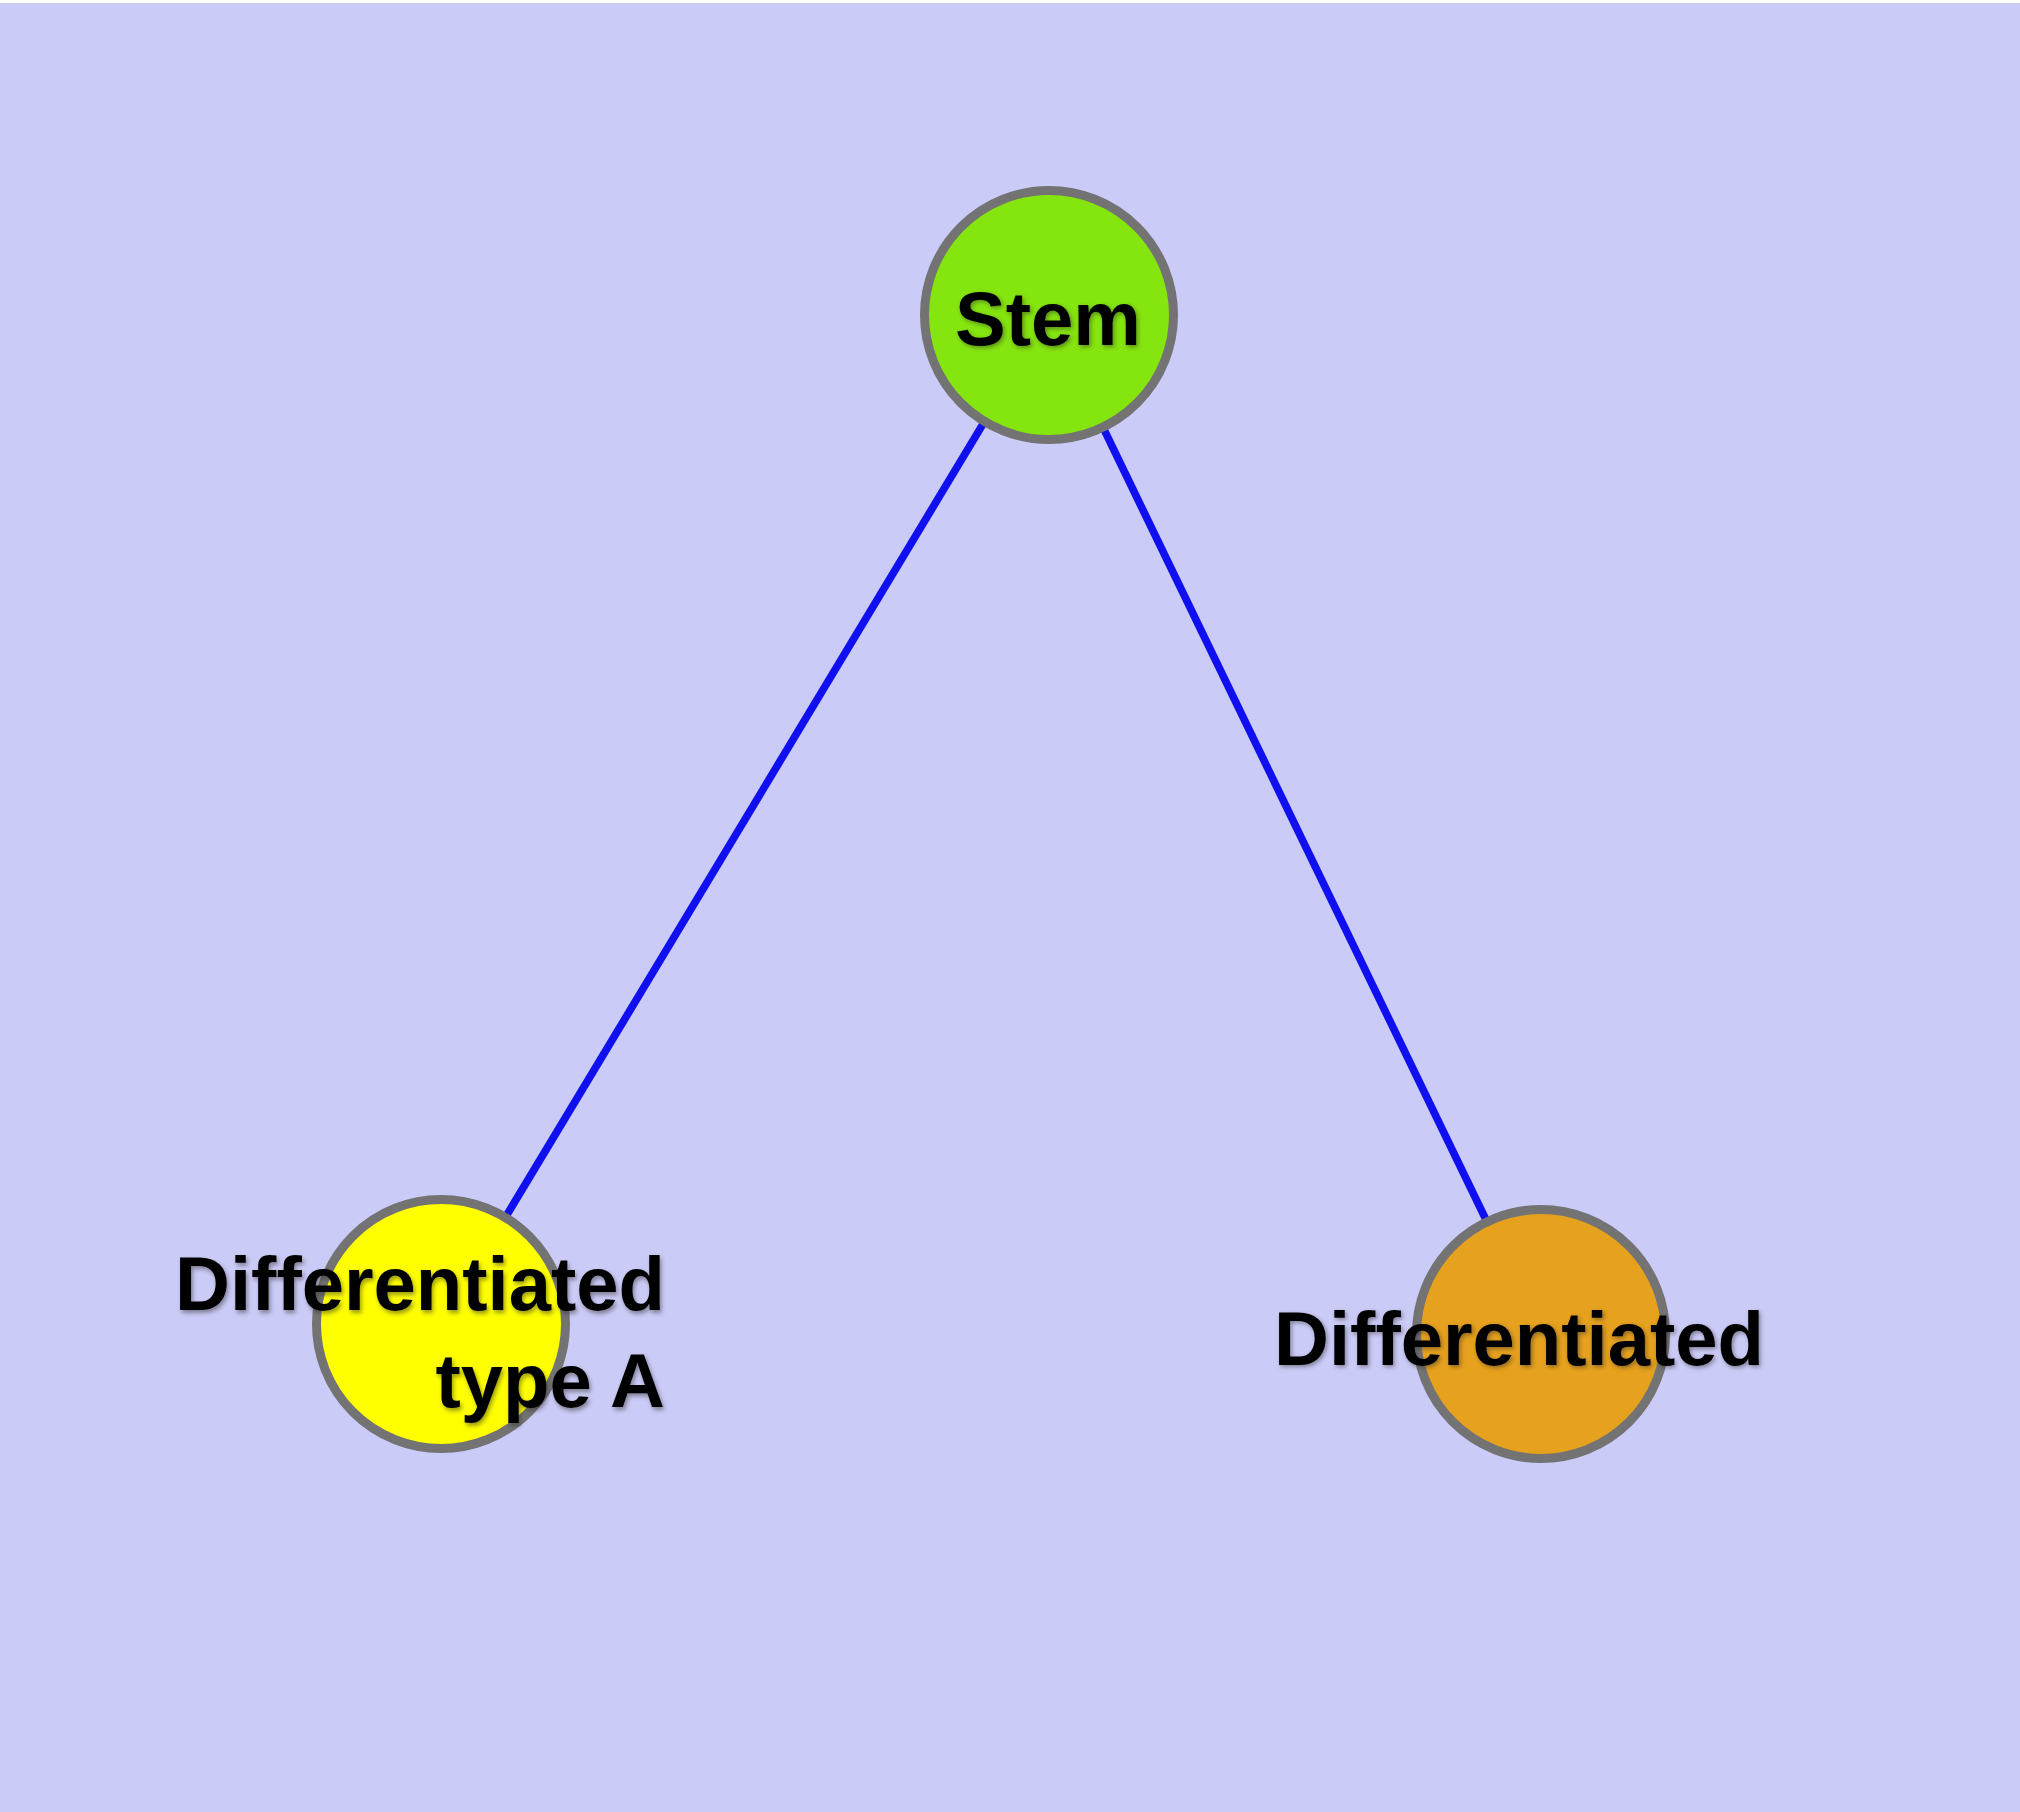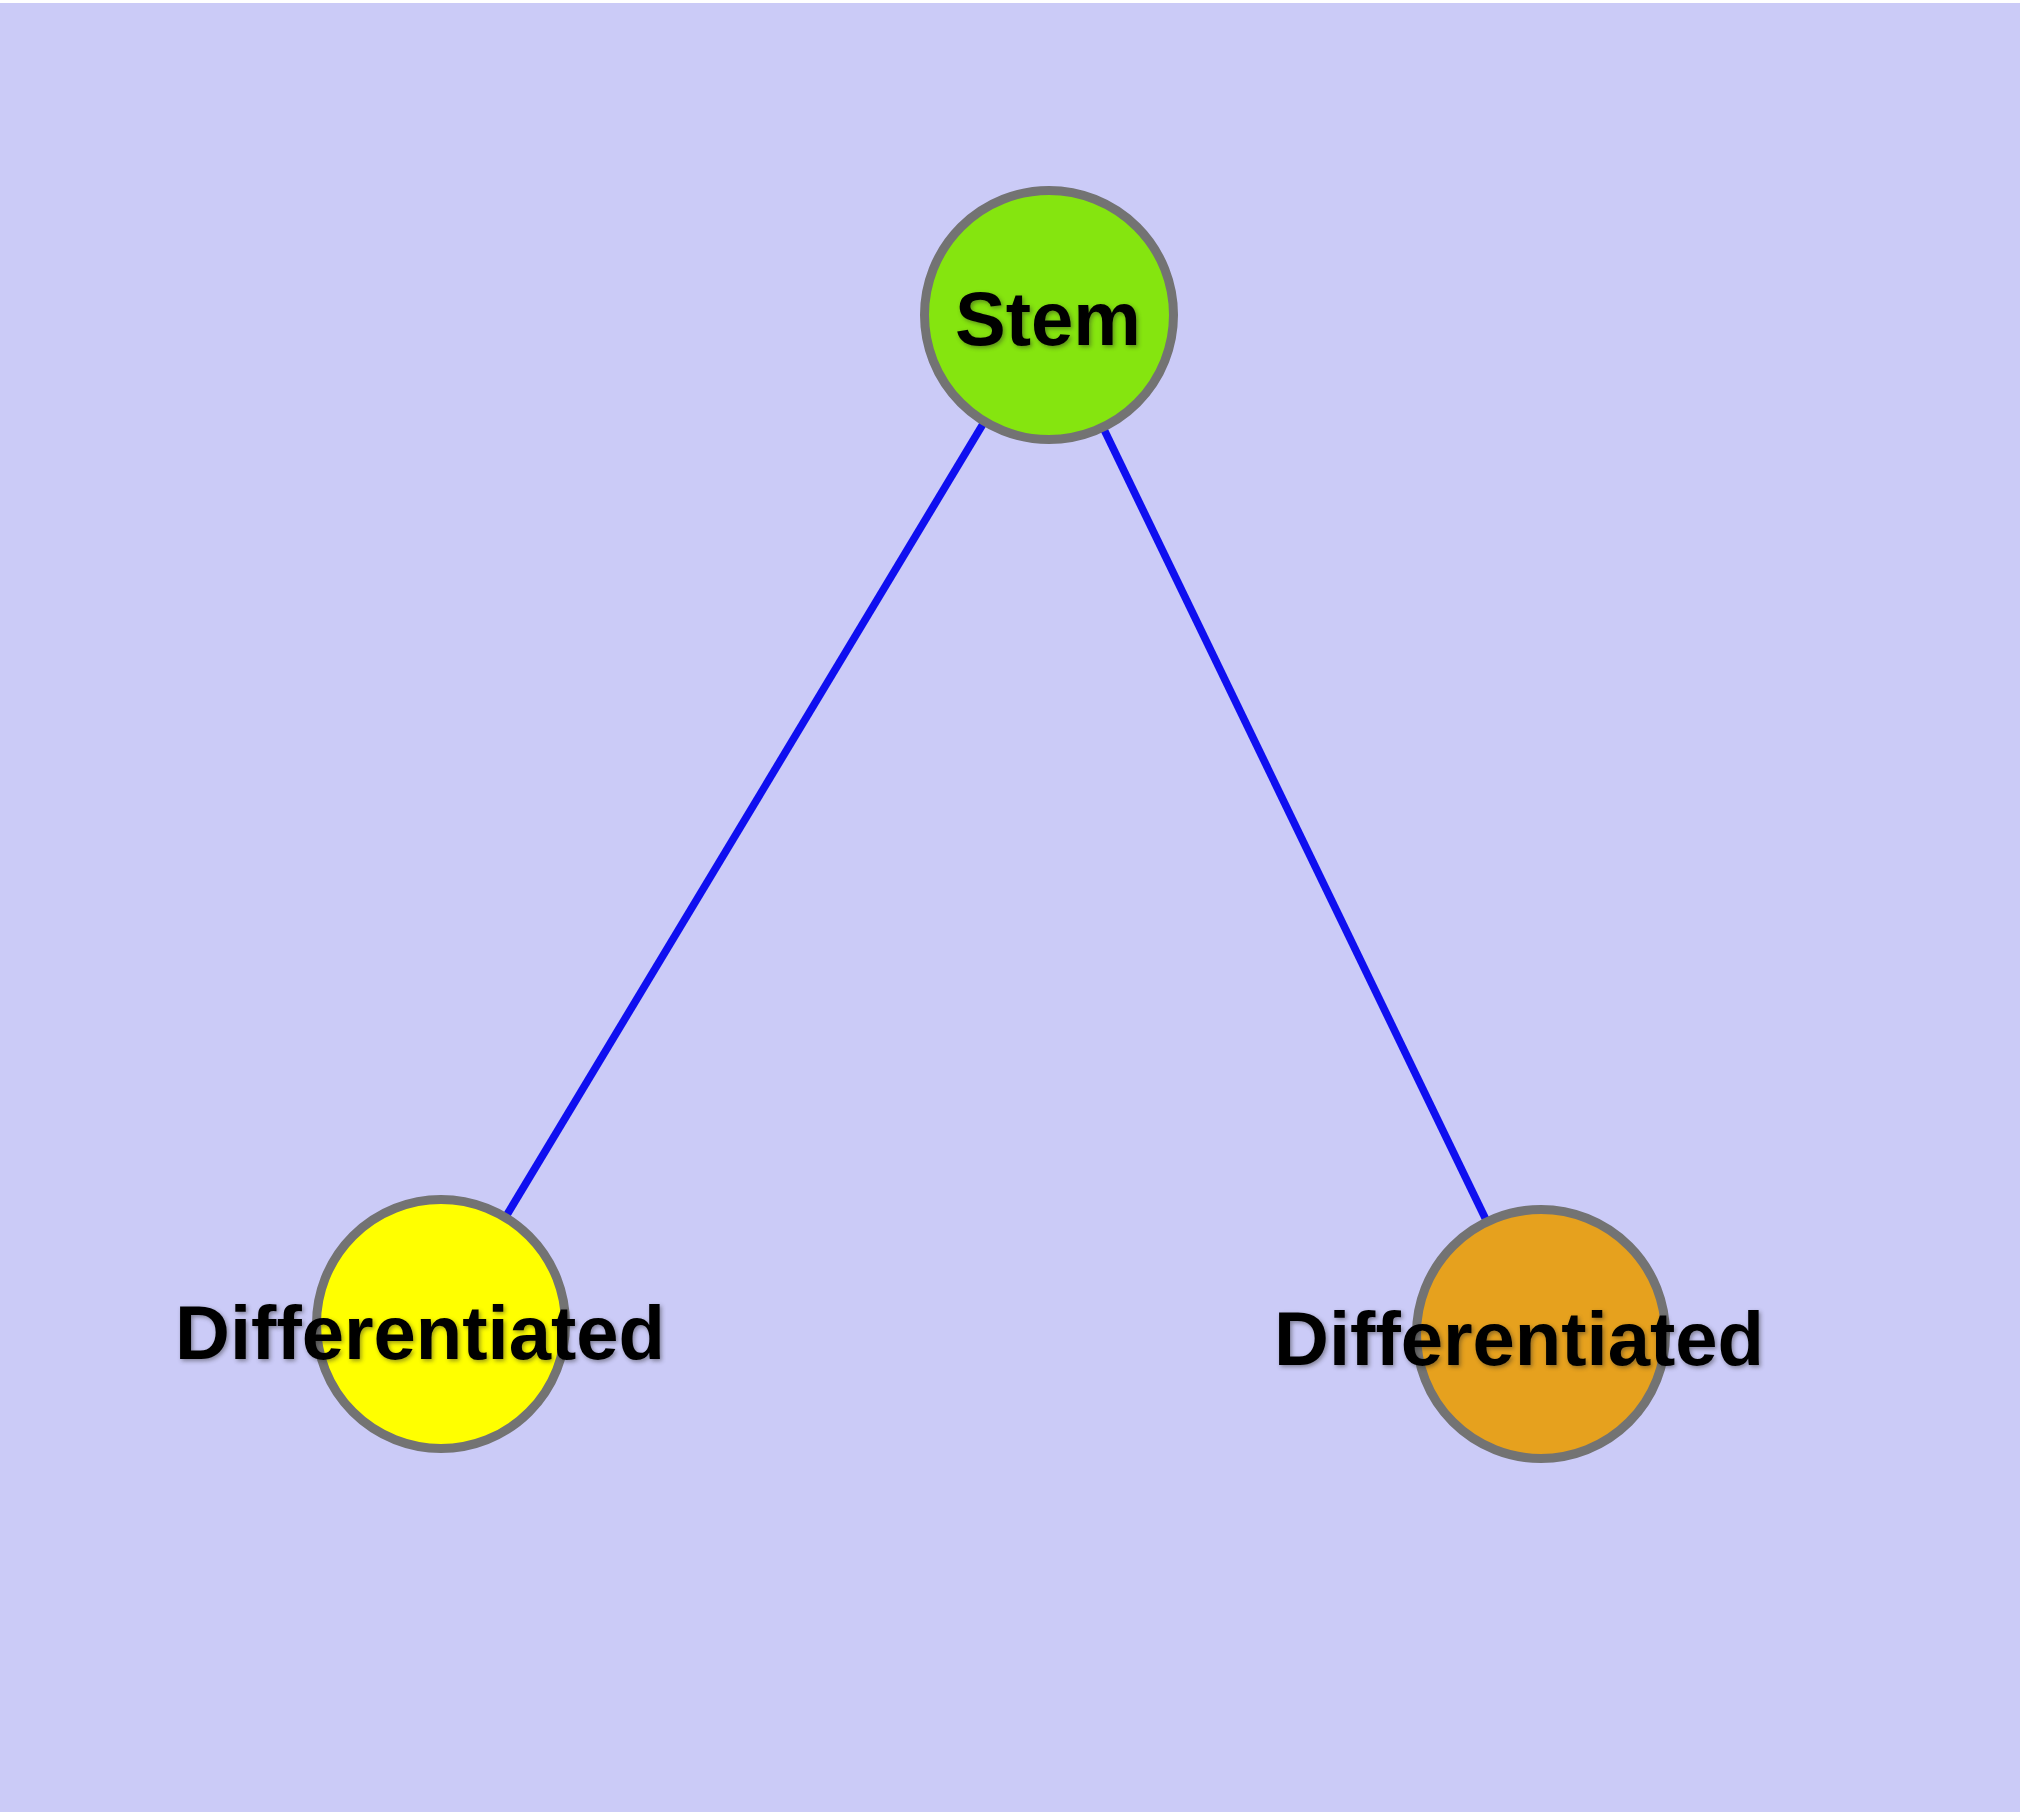--- a/index.html
+++ b/index.html
@@ -75,20 +75,21 @@
     <div class="node node-stem"></div>
     <div class="node node-type-a"></div>
     <div class="node node-type-b"></div>
 
     <div class="node-label label-stem">
       <div>Stem</div>
     </div>
 
     <div class="node-label label-type-a">
       <div>Differentiated</div>
+      <div>type A</div>
     </div>
 
     <div class="node-label label-type-b">
       <div>Differentiated</div>
     </div>
 
   </div>
 </div>
 
 

